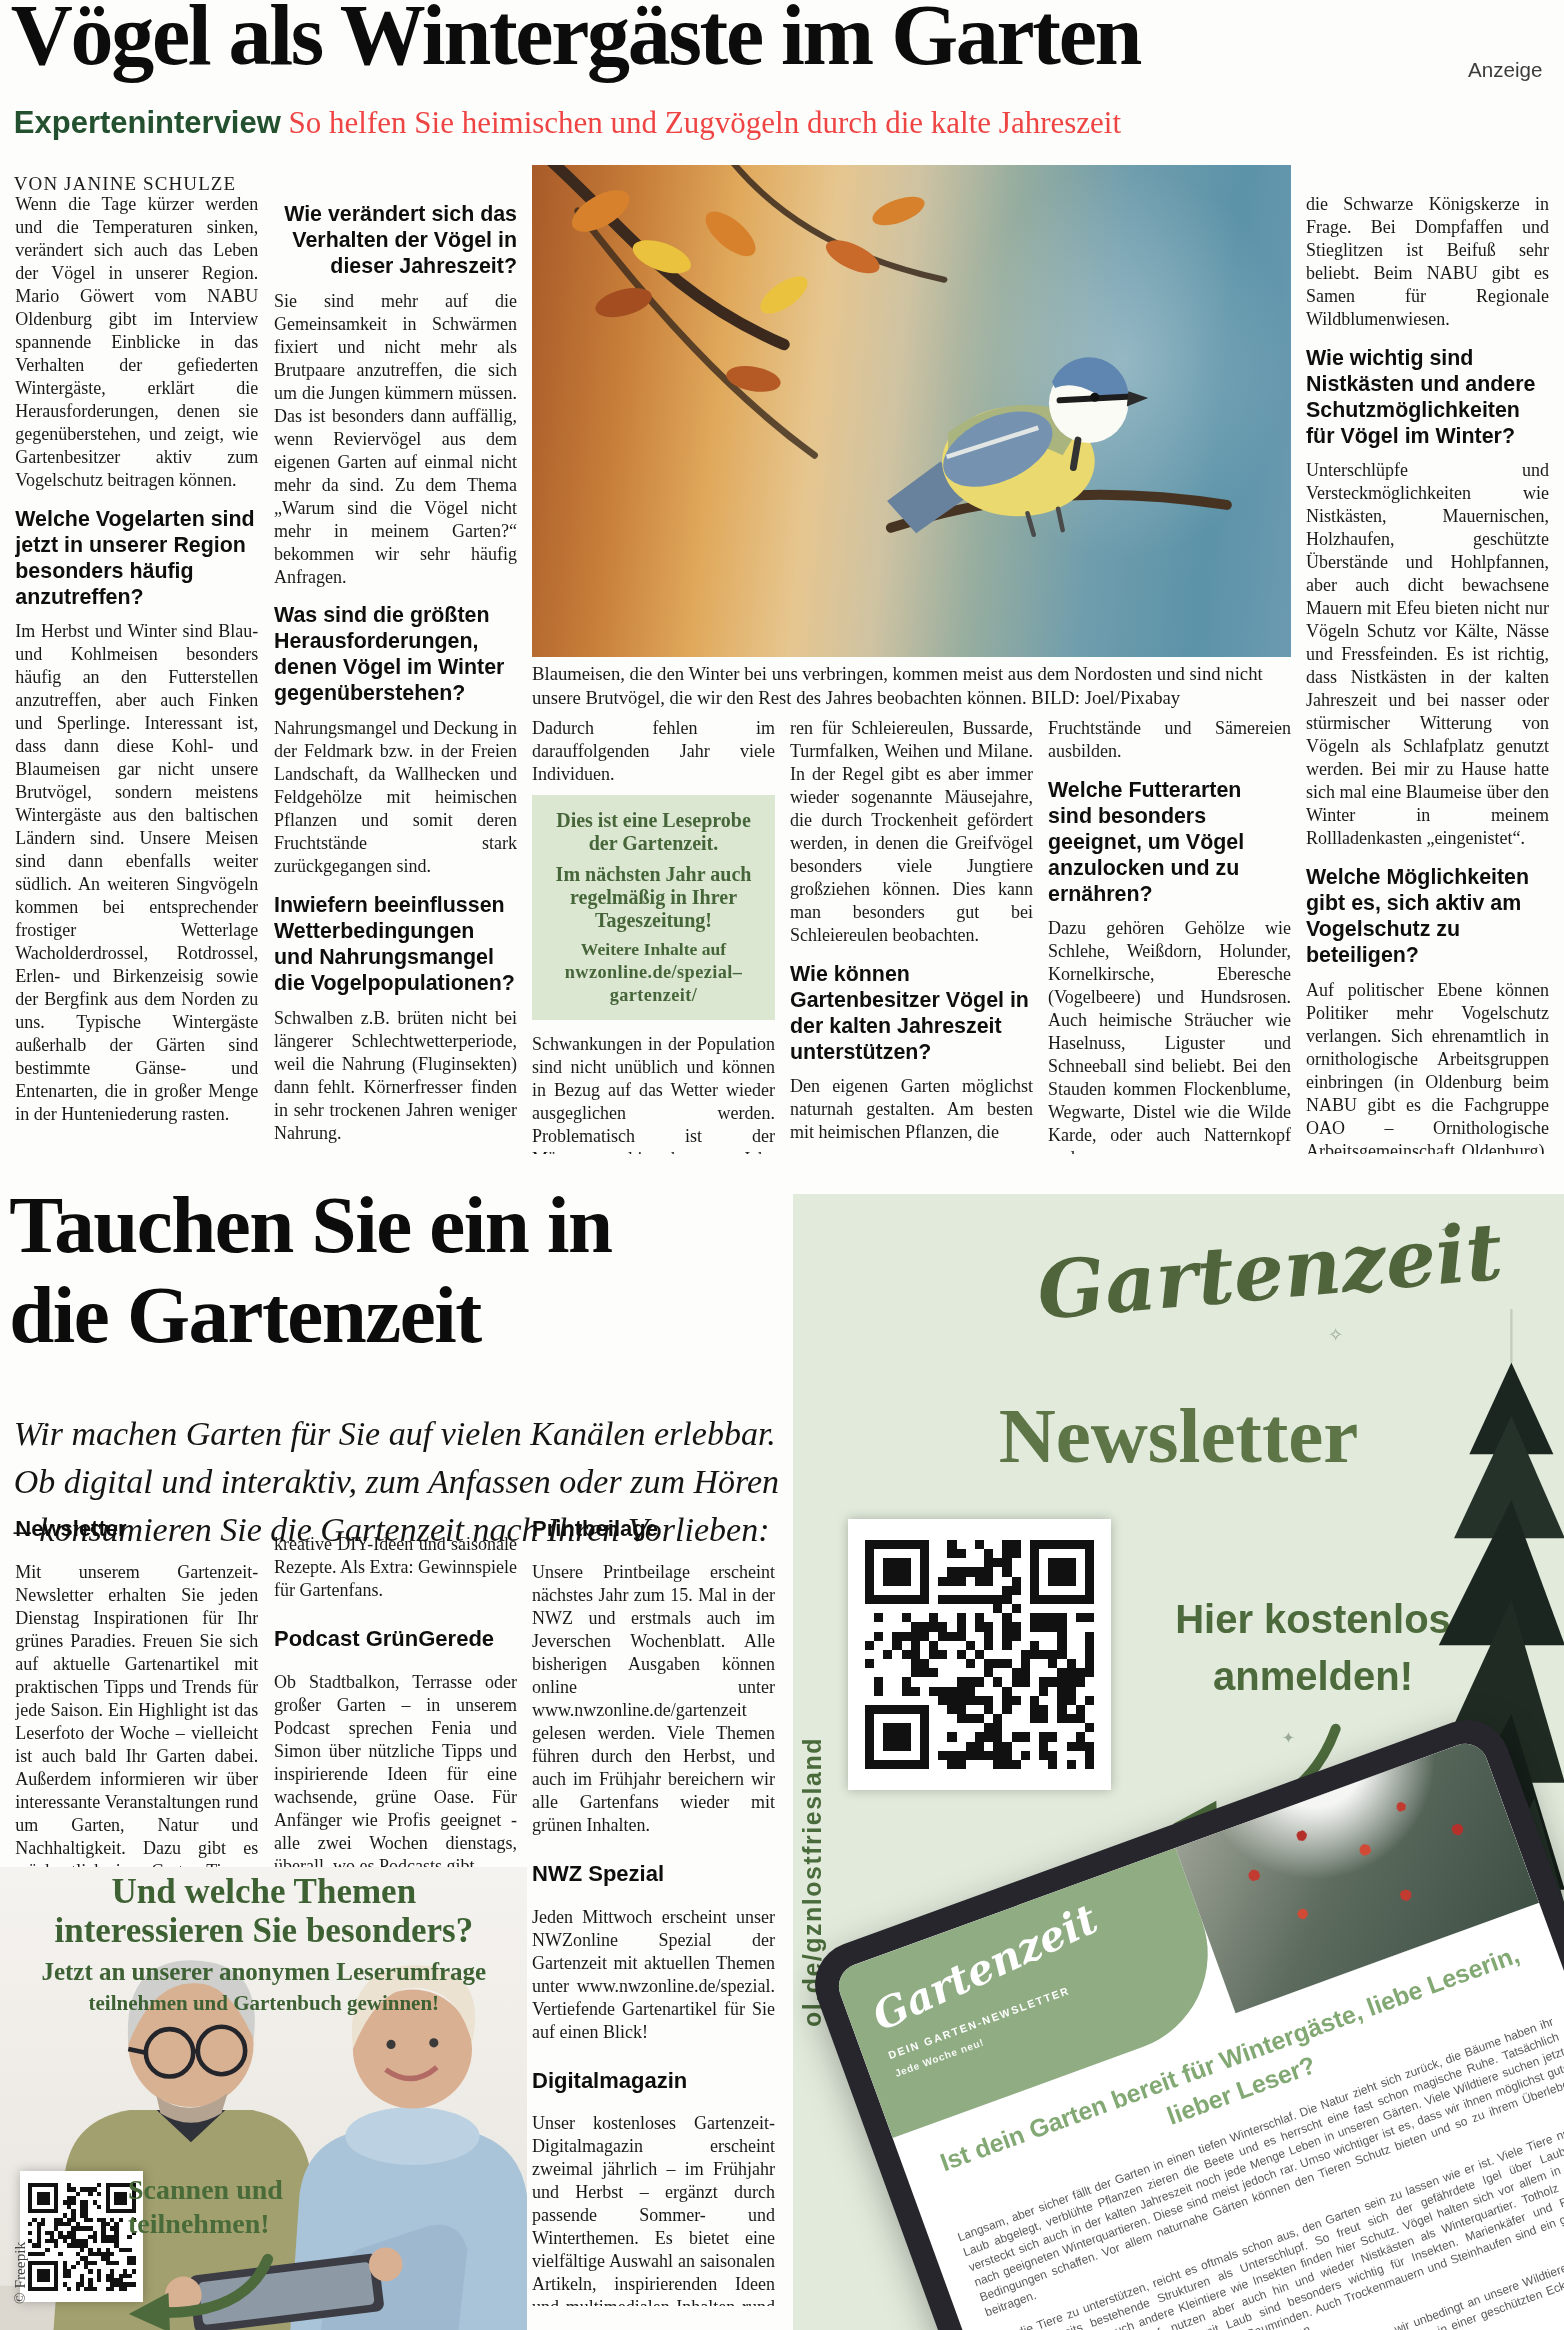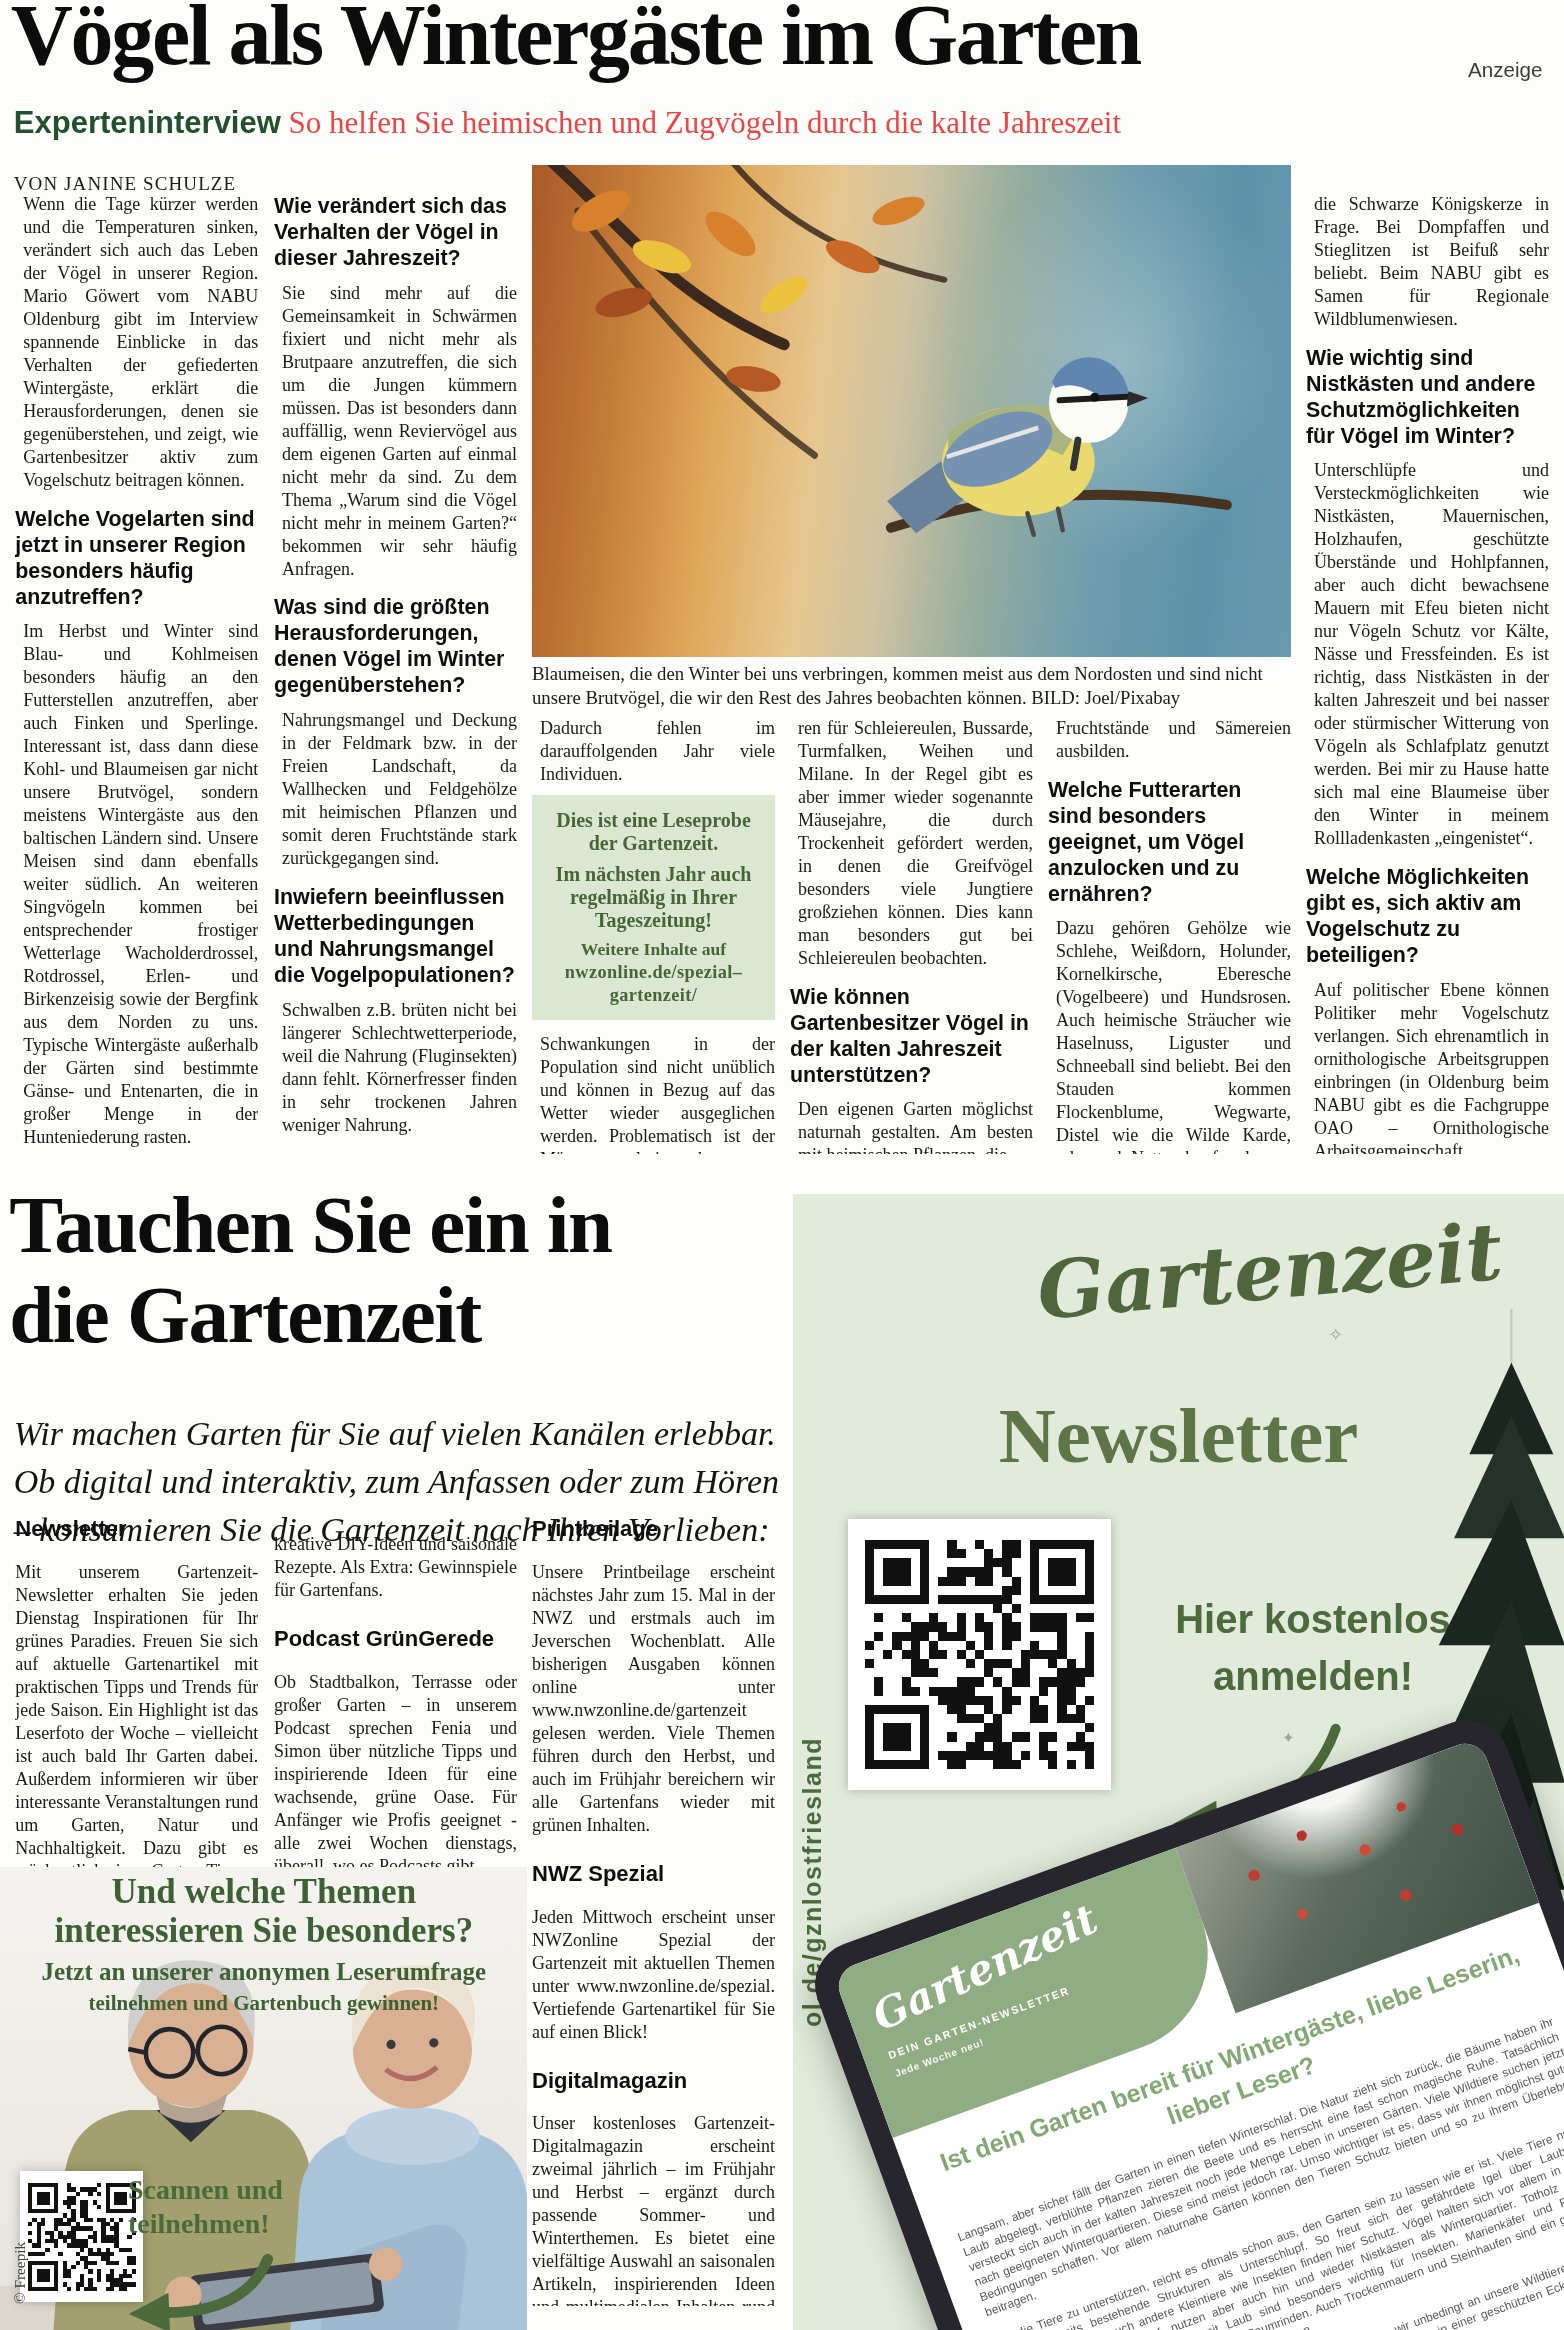--- a/index.html
+++ b/index.html
@@ -11,24 +11,24 @@
   .main-headline{left:10.7px;top:-10.7px;font-size:86px;line-height:93px;font-weight:bold;
     letter-spacing:-2.3px;color:#0c0c0c;white-space:nowrap;}
   .anzeige{left:1468px;top:58px;font:20.6px "Liberation Sans",sans-serif;color:#3c3c3c;}
   .kicker-line{left:13.8px;top:105px;font-size:31px;white-space:nowrap;}
   .kicker{font-family:"Liberation Sans",sans-serif;font-weight:bold;color:#23502f;}
   .subhead{color:#ef4444;}
   .byline{left:13.8px;top:173px;font-size:19px;letter-spacing:1.1px;color:#1c1c1c;}
 
   .bodycol{width:243px;font-size:18px;line-height:23px;text-align:justify;color:#191919;
     overflow:hidden;hyphens:auto;}
-  .bodycol p{margin:0 0 0 8px;}
+  .bodycol p{margin:0 0 0 0;}
   .qhead{font:bold 21.4px/26px "Liberation Sans",sans-serif;color:#0e0e0e;text-align:left;
     margin:13.8px 0 10.7px;hyphens:none;}
-  .qhead.first{margin-top:0;}
+  .qhead.first{margin-top:8px;text-align:right;}
   #col1{left:15.3px;top:193px;height:960px;}
   #col2{left:274px;top:193px;height:960px;}
   #col3{left:532px;top:717px;height:437px;}
   #col4{left:790px;top:717px;height:437px;}
   #col5{left:1048px;top:717px;height:437px;}
   #col6{left:1306px;top:193px;height:961px;}
 
   .main-photo{left:532px;top:165px;width:759px;height:492px;overflow:hidden;
     background:
       radial-gradient(closest-side at 78% 40%, rgba(255,255,255,.28), transparent),

